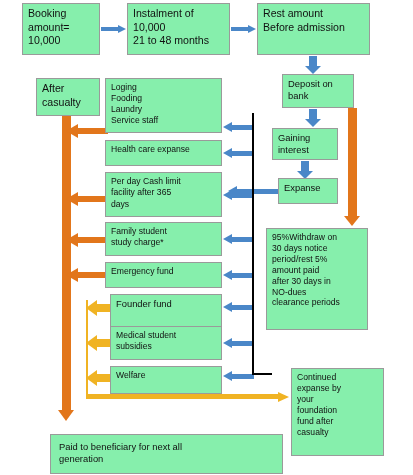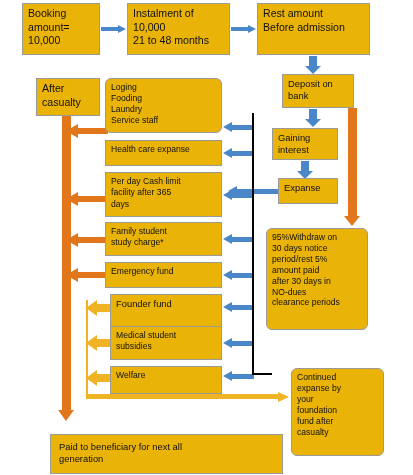--- a/index.html
+++ b/index.html
@@ -8,31 +8,31 @@
     font-family:"Liberation Sans","DejaVu Sans",sans-serif;
     color:#1a1a1a;
   }
   .stage{position:absolute;left:0;top:0;width:413px;height:475px;}
 
   
   .box{
     position:absolute;
     box-sizing:border-box;
     border:1px solid #9a9a9a;
-    background:#eab308;
+    background:#86efac;
     font-size:8.6px;
     line-height:11.4px;
     padding:3px 4px 2px 5px;
     white-space:pre-line;
     color:#111111;
     z-index:6;
   }
   .box.big{font-size:10.6px;line-height:13.5px;}
   .box.mid{font-size:9.4px;line-height:12px;}
-  .box.tight{line-height:10.9px;border-radius:6px;}
+  .box.tight{line-height:10.9px;}
 
   
   .conn{position:absolute;z-index:3;}
 
   
   .vbar{position:absolute;z-index:2;}
 
   
   .blackline{position:absolute;background:#000000;z-index:4;}
 </style>

